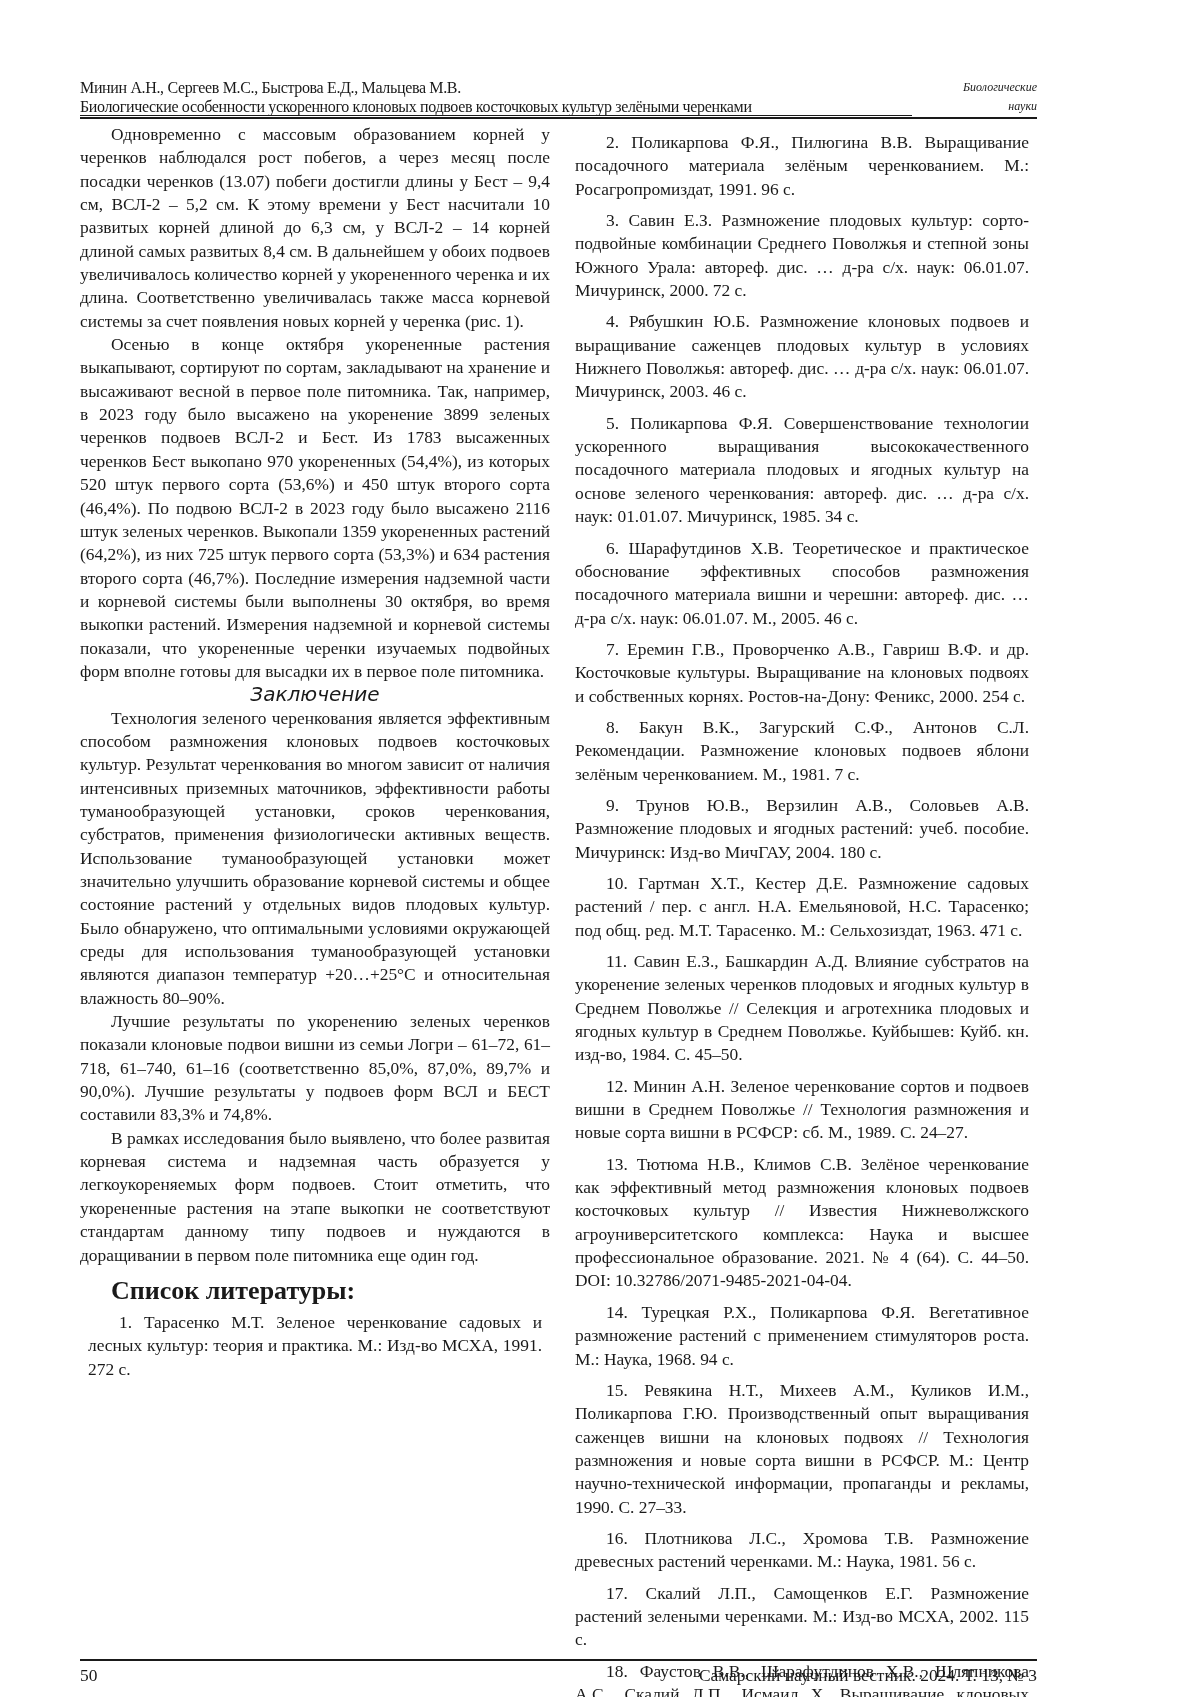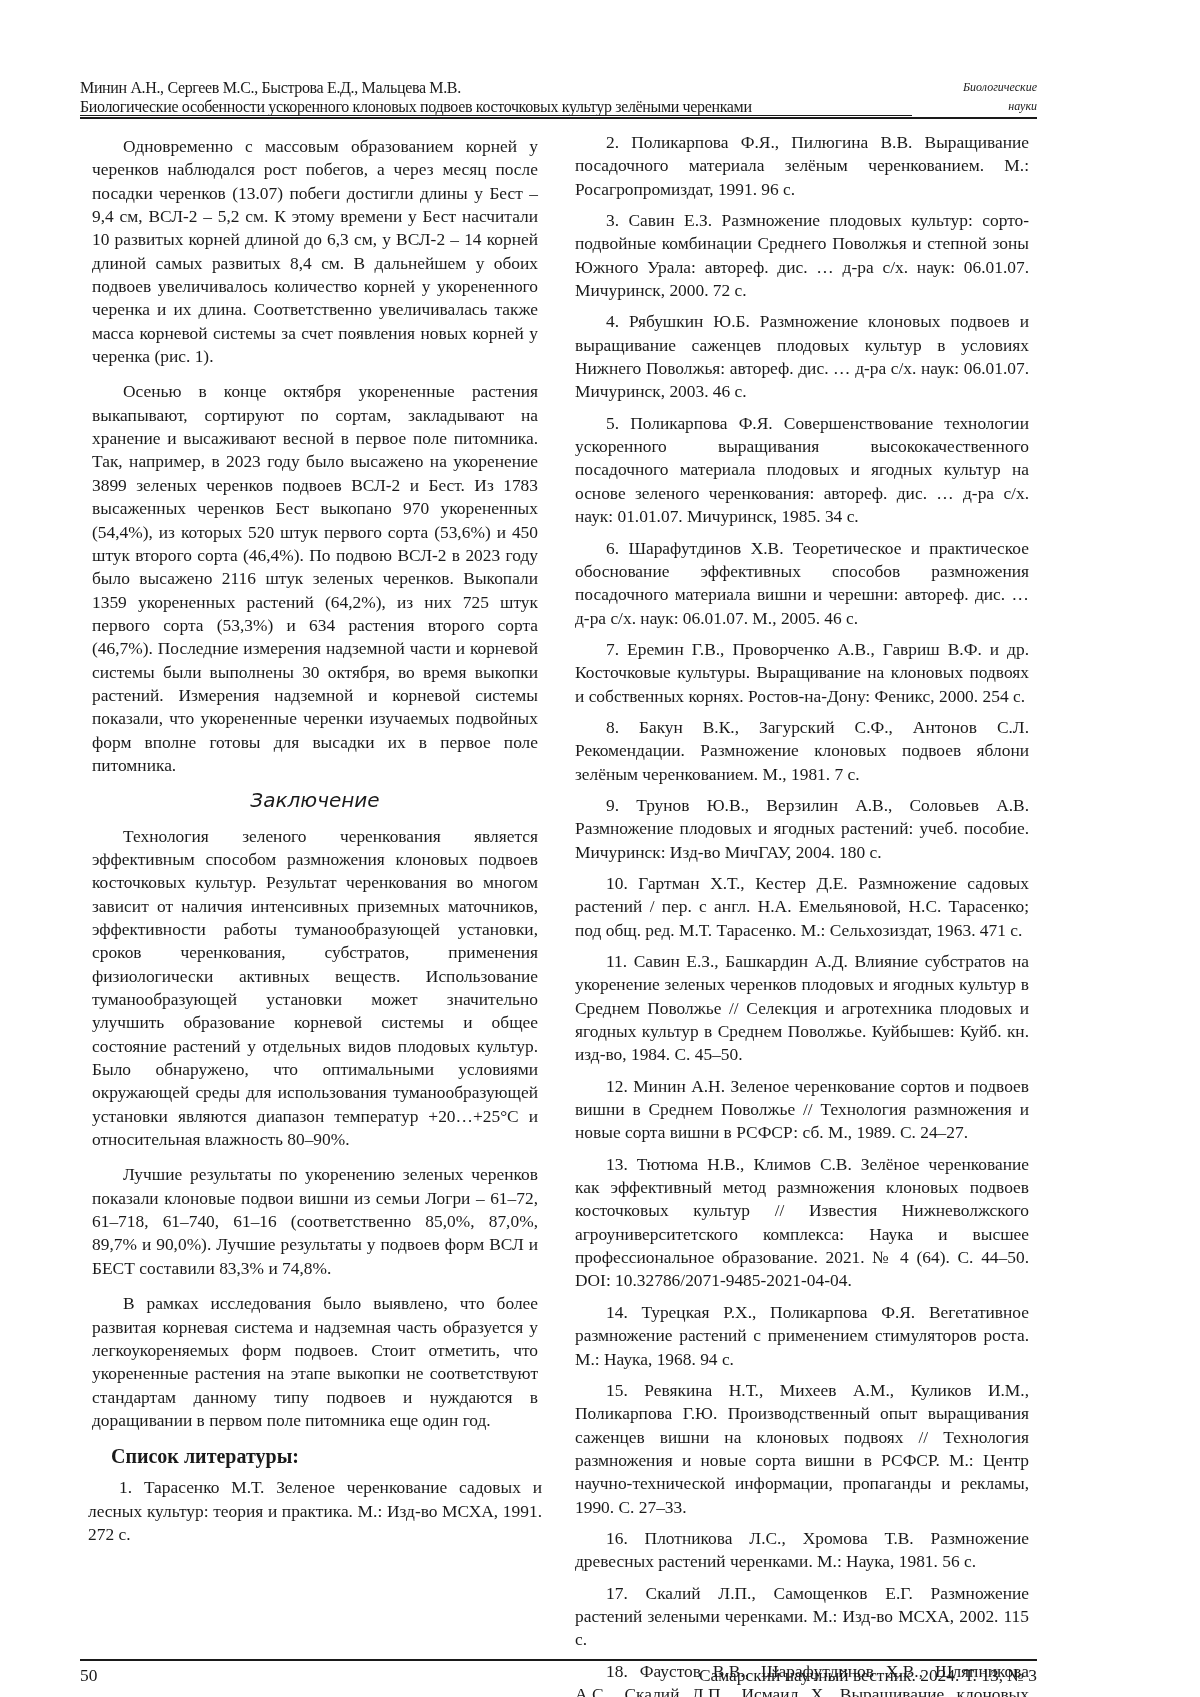--- a/index.html
+++ b/index.html
@@ -9,24 +9,24 @@
   .header { position: absolute; left: 80px; top: 62px; width: 957px; height: 40px; font-family: "Liberation Serif", serif; }
   .header .left { position: absolute; left: 0; top: 0; width: 830px; }
   .header .left .line { font-size: 16px; line-height: 19px; white-space: nowrap; letter-spacing: -0.35px; }
   .header .right { position: absolute; right: 0; top: 0; text-align: right; font-style: italic; font-size: 12px; line-height: 19px; }
   .header-rule-main { position: absolute; left: 80px; top: 101px; width: 957px; height: 2px; background: #1a1a1a; }
   .header-underline { position: absolute; left: 80px; top: 99px; width: 832px; height: 1px; background: #1a1a1a; }
 
   .col { position: absolute; top: 107px; width: 470px; font-family: "Liberation Serif", serif; font-size: 17.4px; line-height: 23.35px; text-align: justify; hyphens: manual; }
   .col-left { left: 80px; }
   .col-right { left: 567px; }
-  .col p { margin: 12px; text-indent: 31px; }
+  .col p { margin: 0; text-indent: 31px; }
   .col .ref { margin: 8px; text-indent: 31px; }
   .col .section-title { margin: 0; text-align: center; font-family: "DejaVu Sans", sans-serif; font-style: italic; font-size: 20px; line-height: 23.35px; text-indent: 0; }
-  .col .refs-title { margin: 12px 0 0 0; text-indent: 31px; font-family: "Liberation Serif", serif; font-weight: bold; font-size: 20px; line-height: 24px; }
+  .col .refs-title { margin: 12px 0 0 0; text-indent: 31px; font-family: "Liberation Serif", serif; font-weight: bold; font-size: 26px; line-height: 24px; }
 
   .footer-rule { position: absolute; left: 80px; top: 1643px; width: 957px; height: 2px; background: #1a1a1a; }
   .footer { position: absolute; left: 80px; top: 1648px; width: 957px; font-family: "Liberation Serif", serif; font-size: 17.4px; line-height: 22px; }
   .footer .page-num { position: absolute; left: 0; top: 0; }
   .footer .journal { position: absolute; right: 0; top: 0; white-space: nowrap; }
 </style>
 </head>
 <body>
 
 <div class="page">

